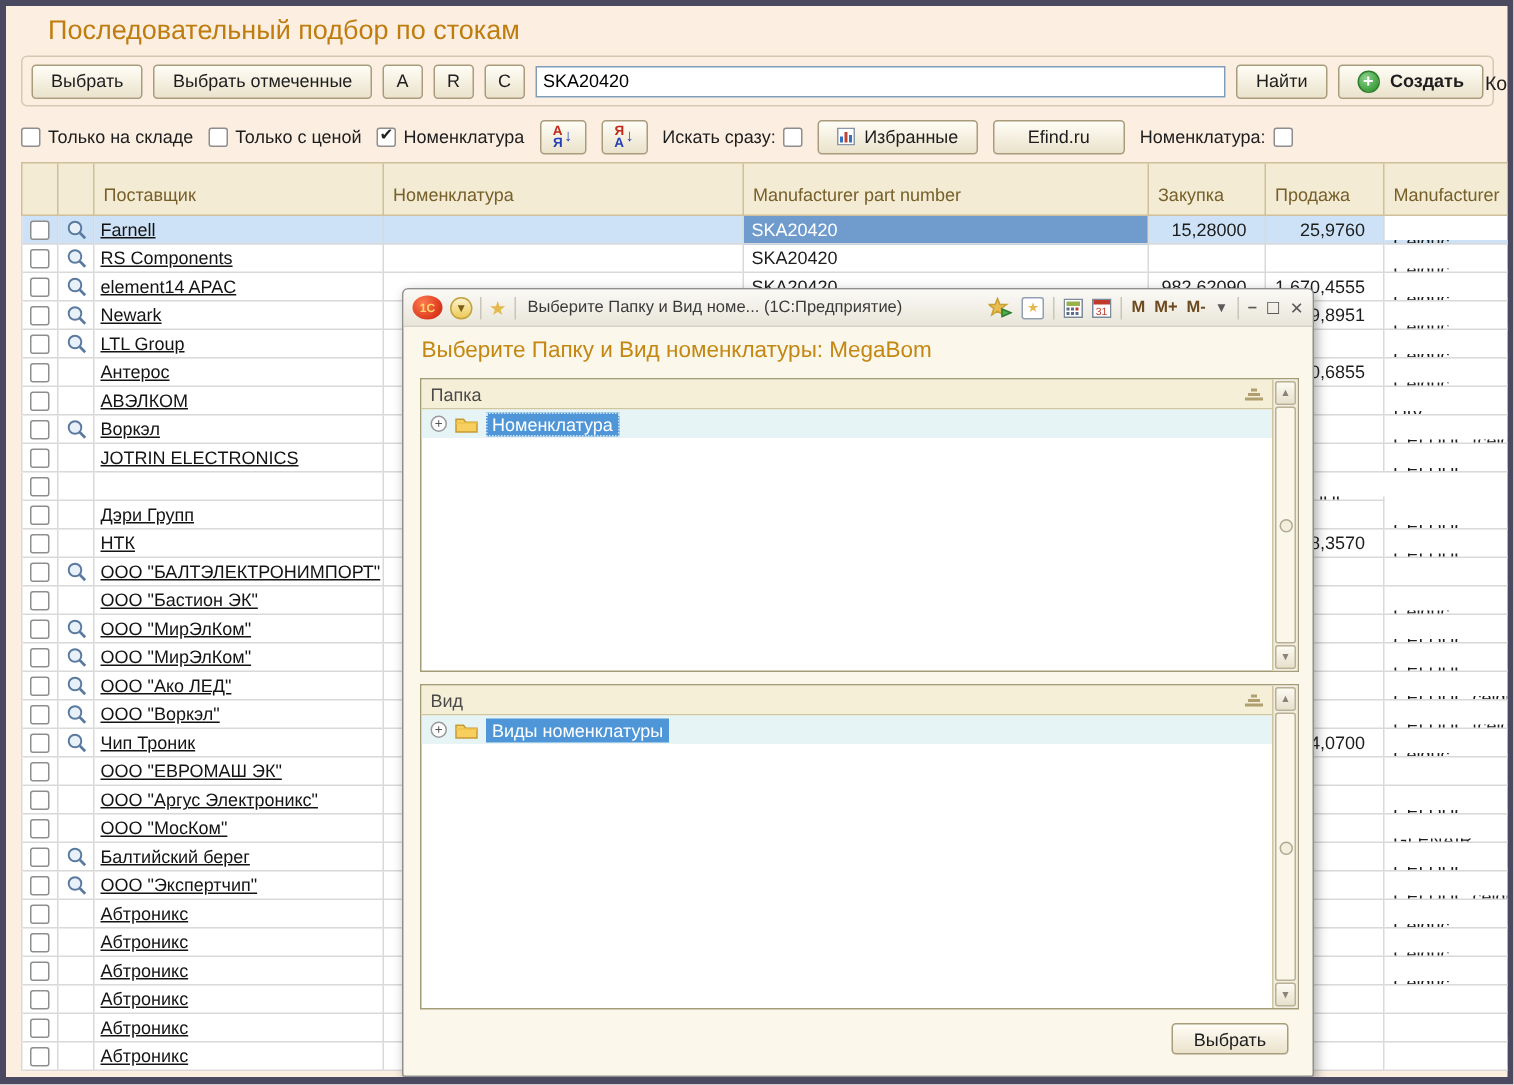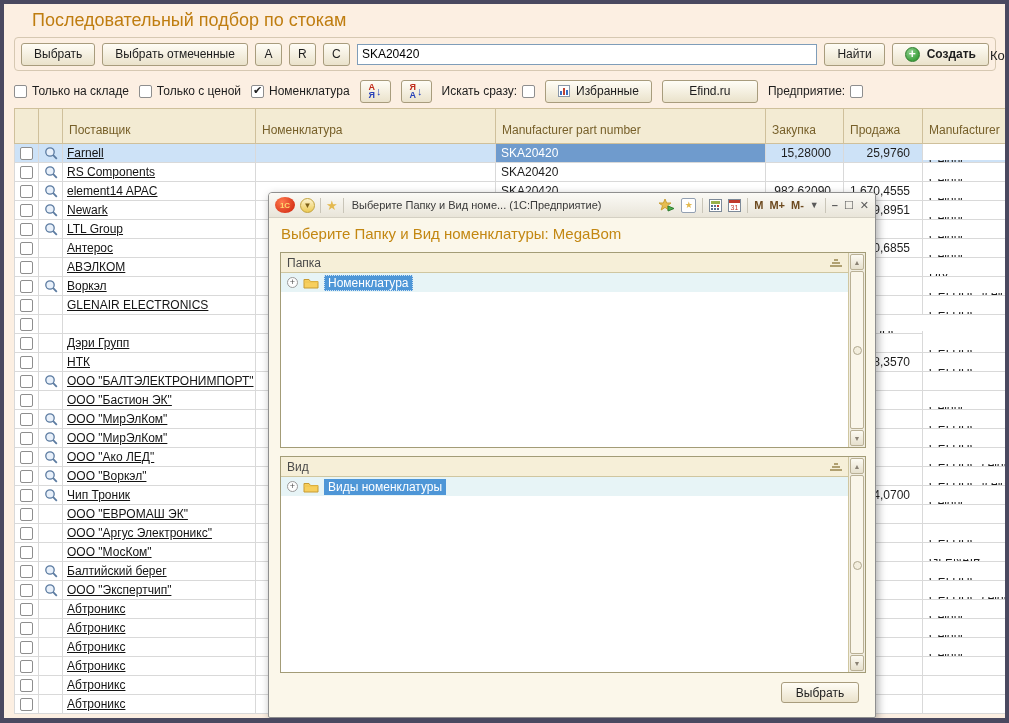--- a/index.html
+++ b/index.html
@@ -160,23 +160,23 @@
         </span>
       <span class="btn">
           <span class="bars-ico"><svg width="12" height="12">
               <rect x="0.5" y="0.5" width="11" height="11" fill="#fff" stroke="#8a97a8"></rect>
               <rect x="2" y="6" width="2" height="4" fill="#3a6ebf"></rect>
               <rect x="5" y="3" width="2" height="7" fill="#c04434"></rect>
               <rect x="8" y="5" width="2" height="5" fill="#3a6ebf"></rect>
             </svg></span>
           <span>Избранные</span>
         </span>
-      <span class="btn" style="width:96px">Efind.ru</span>
+      <span class="btn" style="width:88px">Efind.ru</span>
       <span class="cbgroup">
-          <span>Предприятие:</span>
+          <span>Номенклатура:</span>
           <span class="cb"></span>
         </span>
     </div>
 
     <div class="table">
       <div class="thead">
         <div class="th"></div>
         <div class="th"></div>
         <div class="th">Поставщик</div>
         <div class="th">Номенклатура</div>
@@ -327,21 +327,21 @@
             <div class="tc c-num"></div>
             <div class="tc c-num"></div>
             <div class="tc c-man">CELDUC [celduc</div>
           </div>
           <div class="trow">
             <div class="tc c-cb">
               <span class="cb"></span>
             </div>
             <div class="tc c-ic"></div>
             <div class="tc c-sup">
-              <span class="slink">GLENAIR ELECTRONICS</span>
+              <span class="slink">JOTRIN ELECTRONICS</span>
             </div>
             <div class="tc c-nom"></div>
             <div class="tc c-mpn"></div>
             <div class="tc c-num"></div>
             <div class="tc c-num"></div>
             <div class="tc c-man">CELDUC</div>
           </div>
           <div class="trow">
             <div class="tc c-cb">
               <span class="cb"></span>

